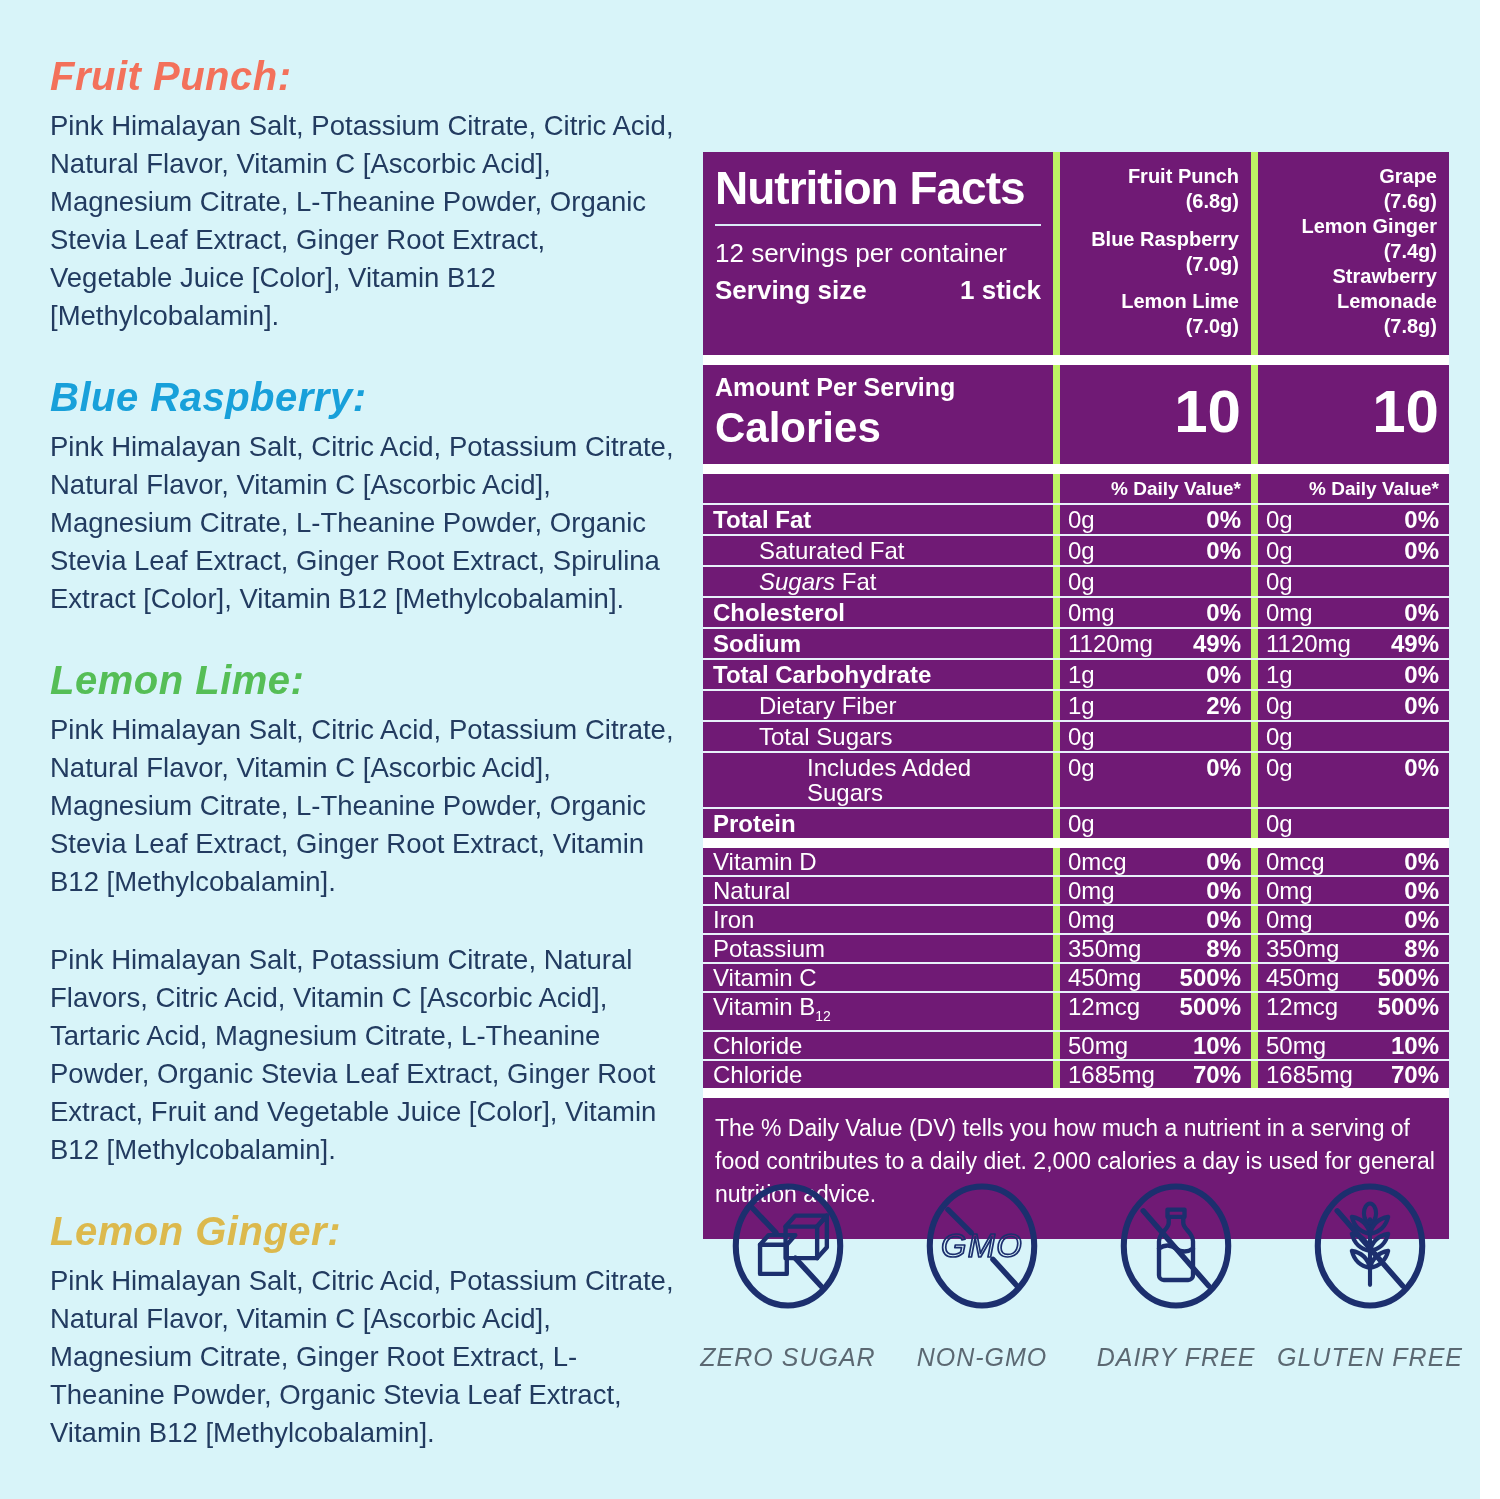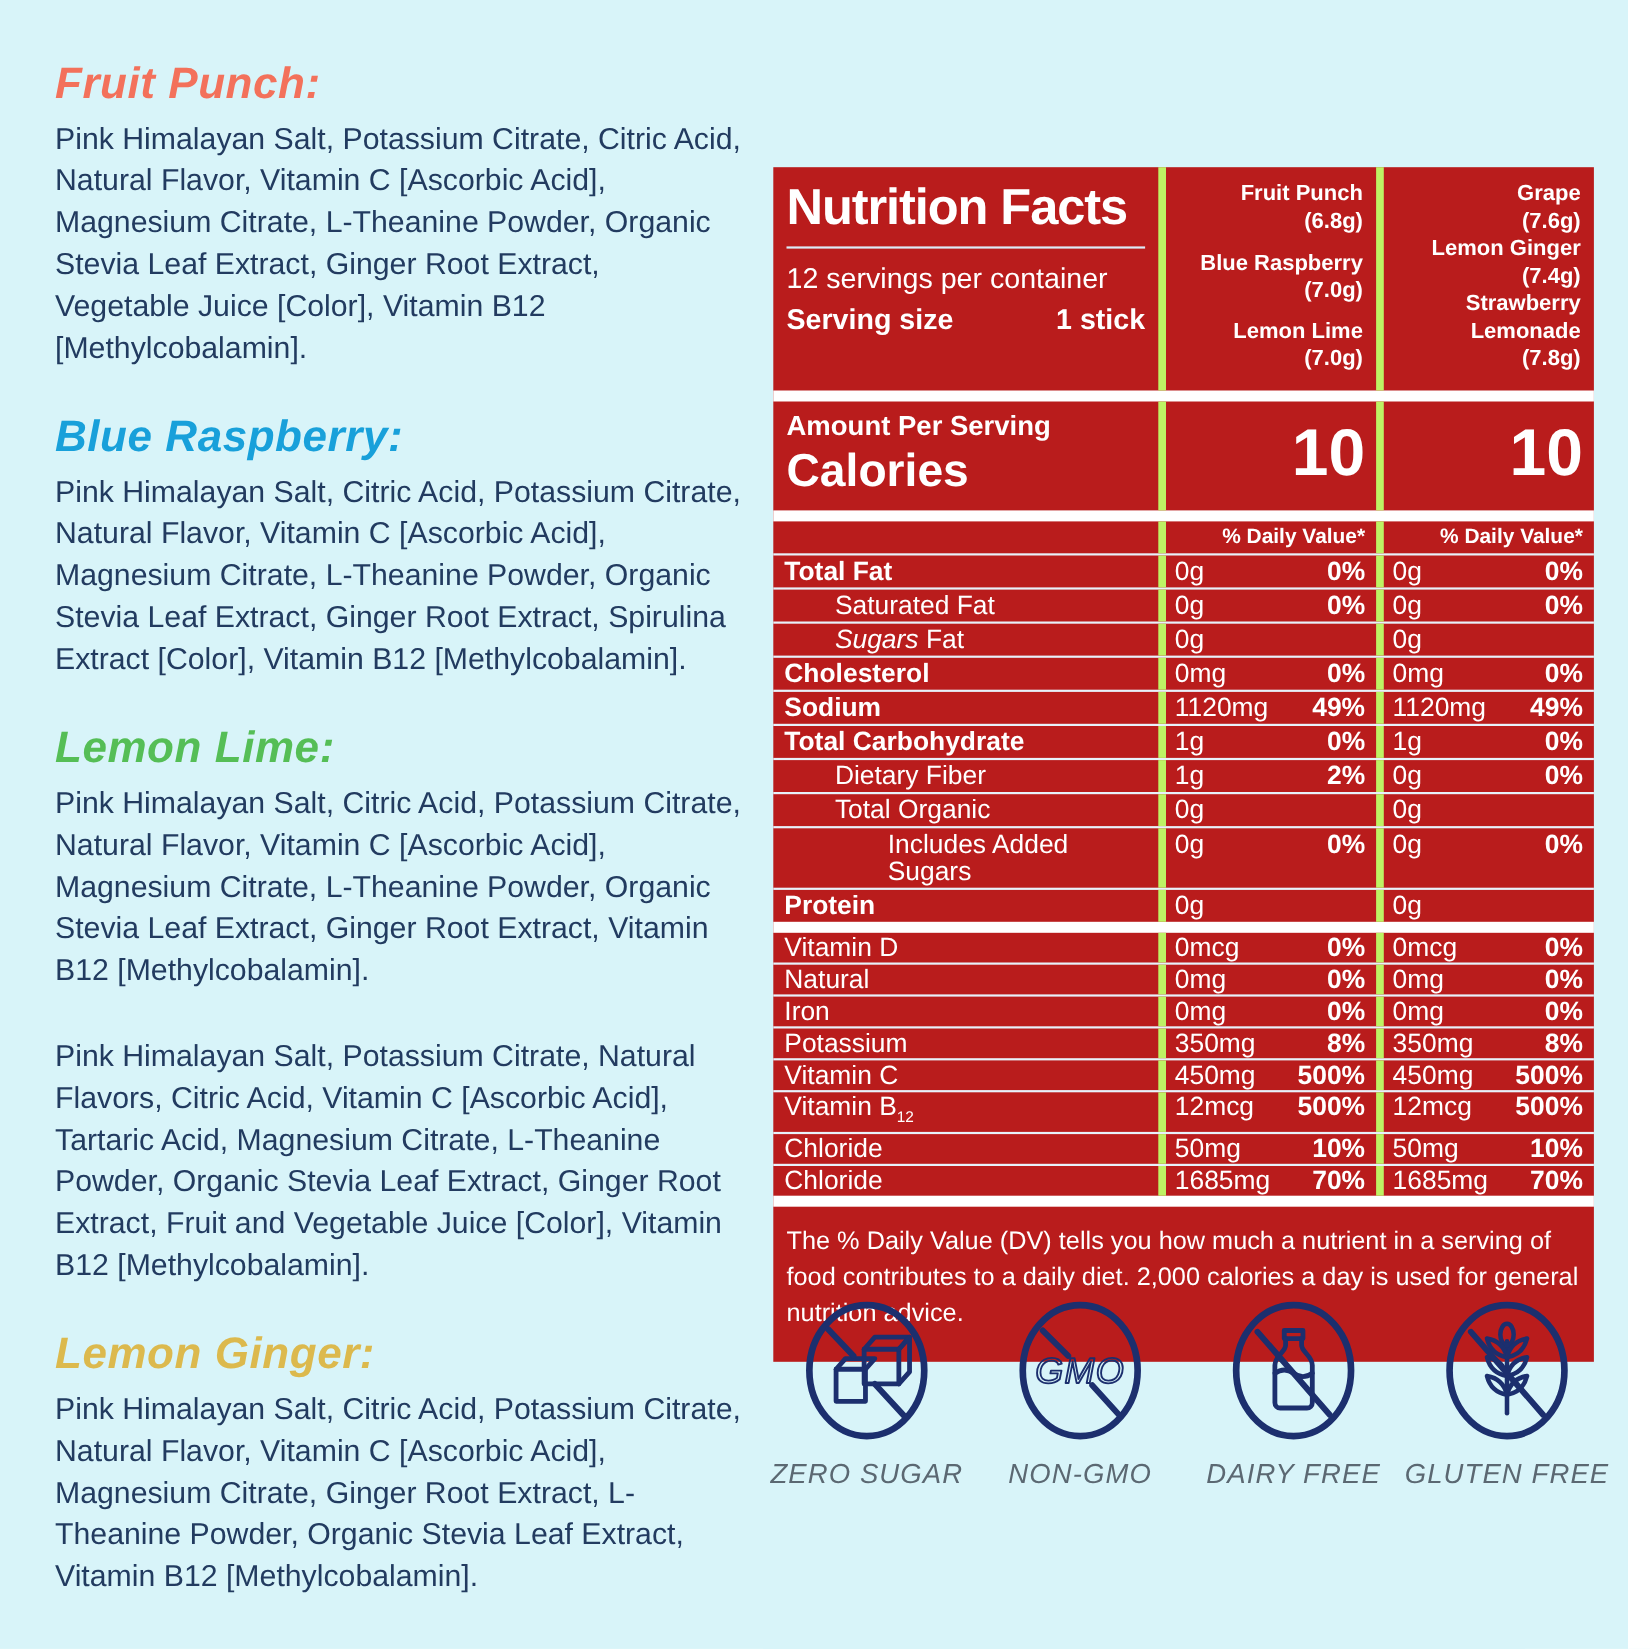--- a/index.html
+++ b/index.html
@@ -7,21 +7,21 @@
         font-family:"Liberation Sans", sans-serif;}
 
   
   .ingredients{position:absolute;left:50px;top:54px;width:625px;}
   .ing-section{margin-bottom:40px;}
   .ing-heading{margin:0 0 8px 0;font-size:40px;font-weight:bold;font-style:italic;
                letter-spacing:.5px;}
   .ing-body{margin:0;font-size:27.5px;line-height:38px;color:#223b60;}
 
   
-  .nf-panel{position:absolute;left:703px;top:152px;width:746px;background:#b91c1c;color:#fff;}
+  .nf-panel{position:absolute;left:703px;top:152px;width:746px;background:#701a75;color:#fff;}
   .nf-grid{display:grid;grid-template-columns:350px 1fr 1fr;}
   .c2,.c3{border-left:7px solid #bef264;}
   .hband{height:10px;background:#fff;}
 
   .head-left{padding:12px 12px 10px 12px;}
   .nf-title{font-size:46px;font-weight:800;letter-spacing:-1px;line-height:1.05;
             border-bottom:2px solid #dcebf7;padding-bottom:12px;margin-bottom:12px;}
   .nf-servings{font-size:26px;}
   .nf-serving-row{display:flex;justify-content:space-between;font-size:26px;font-weight:bold;margin-top:6px;}
   .flav-cell{display:flex;flex-direction:column;justify-content:space-between;
@@ -46,21 +46,21 @@
   .rlabel sub{font-size:14px;}
   .val{display:flex;justify-content:space-between;padding:2px 10px 2px 8px;line-height:25px;}
   .val .p{font-weight:bold;}
   .nrow.vit .rlabel{line-height:23px;padding-top:2px;padding-bottom:2px;}
   .nrow.vit .val{line-height:23px;}
 
   .footnote{font-size:23px;line-height:33px;padding:14px 14px 28px 12px;}
 
   
   .badges{position:absolute;left:698px;top:1178px;width:762px;display:flex;justify-content:space-between;}
-  .badge{width:180px;display:flex;flex-direction:column;align-items:center;}
+  .badge{width:180px;display:flex;flex-direction:column;align-items:center;gap:17px;}
   .badge svg{width:126px;height:136px;}
   .badge-label{margin-top:12px;font-size:25px;font-style:italic;color:#5b6872;letter-spacing:1px;white-space:nowrap;}
 </style>
 </head>
 <body>
 
 <div class="page">
 
   <div class="ingredients">
     <div class="ing-section">
@@ -228,21 +228,21 @@
         <span class="v">1g</span>
             <span class="p">2%</span>
       </div>
       <div class="c3 val">
         <span class="v">0g</span>
             <span class="p">0%</span>
       </div>
     </div>
 
     <div class="nf-grid nrow">
-      <div class="c1 rlabel ind1">Total Organic</div>
+      <div class="c1 rlabel ind1">Total Sugars</div>
       <div class="c2 val">
         <span class="v">0g</span>
             <span class="p"></span>
       </div>
       <div class="c3 val">
         <span class="v">0g</span>
             <span class="p"></span>
       </div>
     </div>
 

